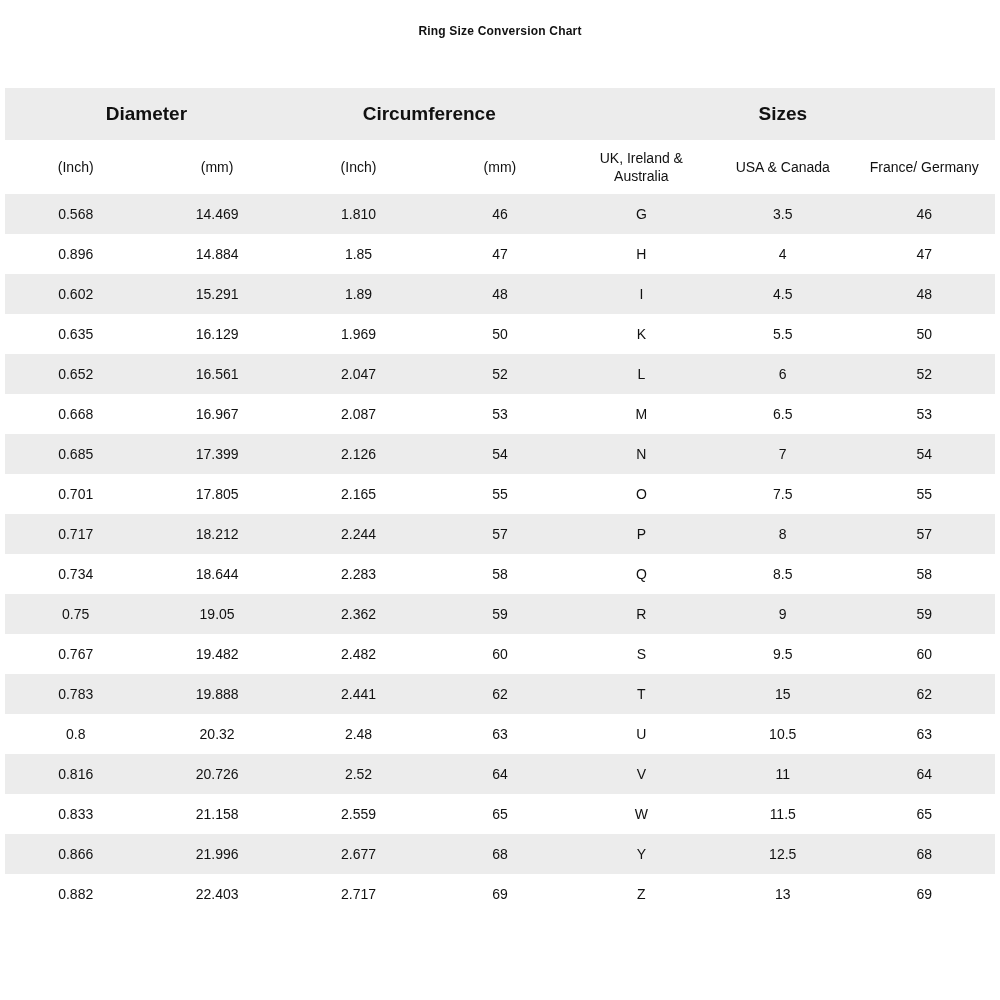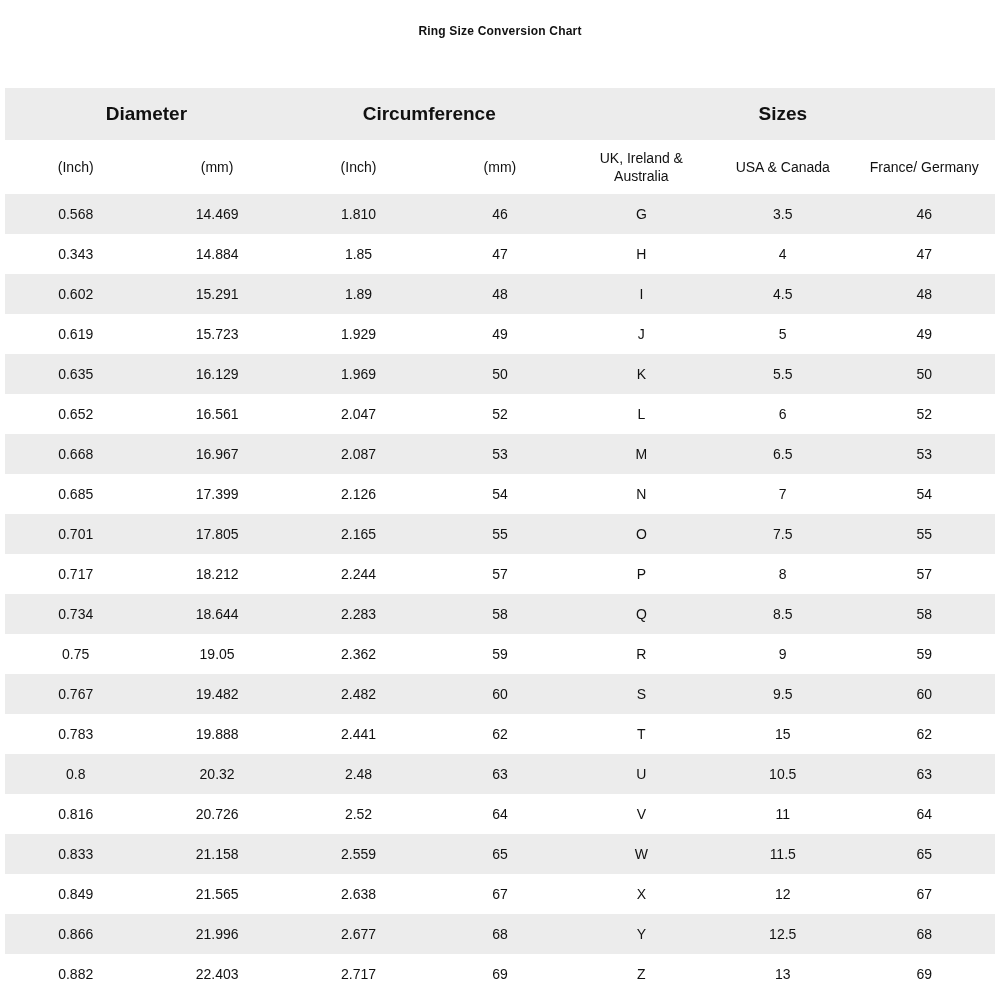--- a/index.html
+++ b/index.html
@@ -87,47 +87,38 @@
         <tr>
           <td>0.568</td>
           <td>14.469</td>
           <td>1.810</td>
           <td>46</td>
           <td>G</td>
           <td>3.5</td>
           <td>46</td>
         </tr>
         <tr>
-          <td>0.343</td>
+          <td>0.896</td>
           <td>14.884</td>
           <td>1.85</td>
           <td>47</td>
           <td>H</td>
           <td>4</td>
           <td>47</td>
         </tr>
         <tr>
           <td>0.602</td>
           <td>15.291</td>
           <td>1.89</td>
           <td>48</td>
           <td>I</td>
           <td>4.5</td>
           <td>48</td>
         </tr>
         <tr>
-          <td>0.619</td>
-          <td>15.723</td>
-          <td>1.929</td>
-          <td>49</td>
-          <td>J</td>
-          <td>5</td>
-          <td>49</td>
-        </tr>
-        <tr>
           <td>0.635</td>
           <td>16.129</td>
           <td>1.969</td>
           <td>50</td>
           <td>K</td>
           <td>5.5</td>
           <td>50</td>
         </tr>
         <tr>
           <td>0.652</td>
@@ -231,29 +222,20 @@
         <tr>
           <td>0.833</td>
           <td>21.158</td>
           <td>2.559</td>
           <td>65</td>
           <td>W</td>
           <td>11.5</td>
           <td>65</td>
         </tr>
         <tr>
-          <td>0.849</td>
-          <td>21.565</td>
-          <td>2.638</td>
-          <td>67</td>
-          <td>X</td>
-          <td>12</td>
-          <td>67</td>
-        </tr>
-        <tr>
           <td>0.866</td>
           <td>21.996</td>
           <td>2.677</td>
           <td>68</td>
           <td>Y</td>
           <td>12.5</td>
           <td>68</td>
         </tr>
         <tr>
           <td>0.882</td>

